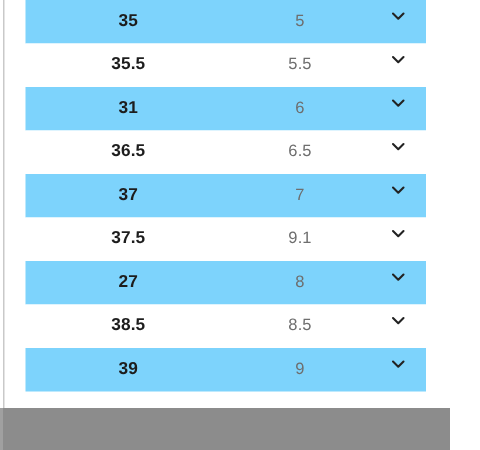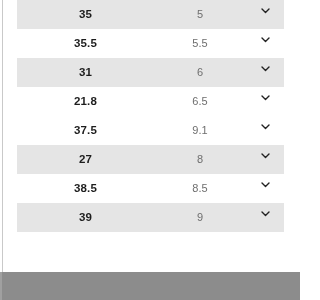--- a/index.html
+++ b/index.html
@@ -41,21 +41,21 @@
     top: 0;
     width: 267px;
     border-collapse: collapse;
     table-layout: fixed;
   }
 
   .size-table tr {
     height: 29px;
   }
   .size-table tr.row-alt {
-    background: #e5e5e5;
+    background: #7dd3fc;
     margin-top: 12px;
   }
   .size-table tr.row-plain {
     background: #ffffff;
   }
 
   .size-table td {
     padding: 0;
     border: 0;
     vertical-align: middle;
@@ -153,31 +153,42 @@
         <td class="col-action">
           <span class="chevron-btn">
             <svg width="9" height="6" viewBox="0 0 9 6">
                 <path d="M1 1 L4.5 4.5 L8 1" fill="none" stroke="#222222" stroke-width="1.4" stroke-linecap="round" stroke-linejoin="round"></path>
               </svg>
           </span>
         </td>
       </tr>
 
       <tr class="row-plain">
-        <td class="col-eu">21.8</td>
+        <td class="col-eu">36.5</td>
         <td class="col-us">6.5</td>
         <td class="col-action">
           <span class="chevron-btn">
             <svg width="9" height="6" viewBox="0 0 9 6">
                 <path d="M1 1 L4.5 4.5 L8 1" fill="none" stroke="#222222" stroke-width="1.4" stroke-linecap="round" stroke-linejoin="round"></path>
               </svg>
           </span>
         </td>
       </tr>
 
+      <tr class="row-alt">
+        <td class="col-eu">37</td>
+        <td class="col-us">7</td>
+        <td class="col-action">
+          <span class="chevron-btn">
+            <svg width="9" height="6" viewBox="0 0 9 6">
+                <path d="M1 1 L4.5 4.5 L8 1" fill="none" stroke="#222222" stroke-width="1.4" stroke-linecap="round" stroke-linejoin="round"></path>
+              </svg>
+          </span>
+        </td>
+      </tr>
 
       <tr class="row-plain">
         <td class="col-eu">37.5</td>
         <td class="col-us">9.1</td>
         <td class="col-action">
           <span class="chevron-btn">
             <svg width="9" height="6" viewBox="0 0 9 6">
                 <path d="M1 1 L4.5 4.5 L8 1" fill="none" stroke="#222222" stroke-width="1.4" stroke-linecap="round" stroke-linejoin="round"></path>
               </svg>
           </span>

